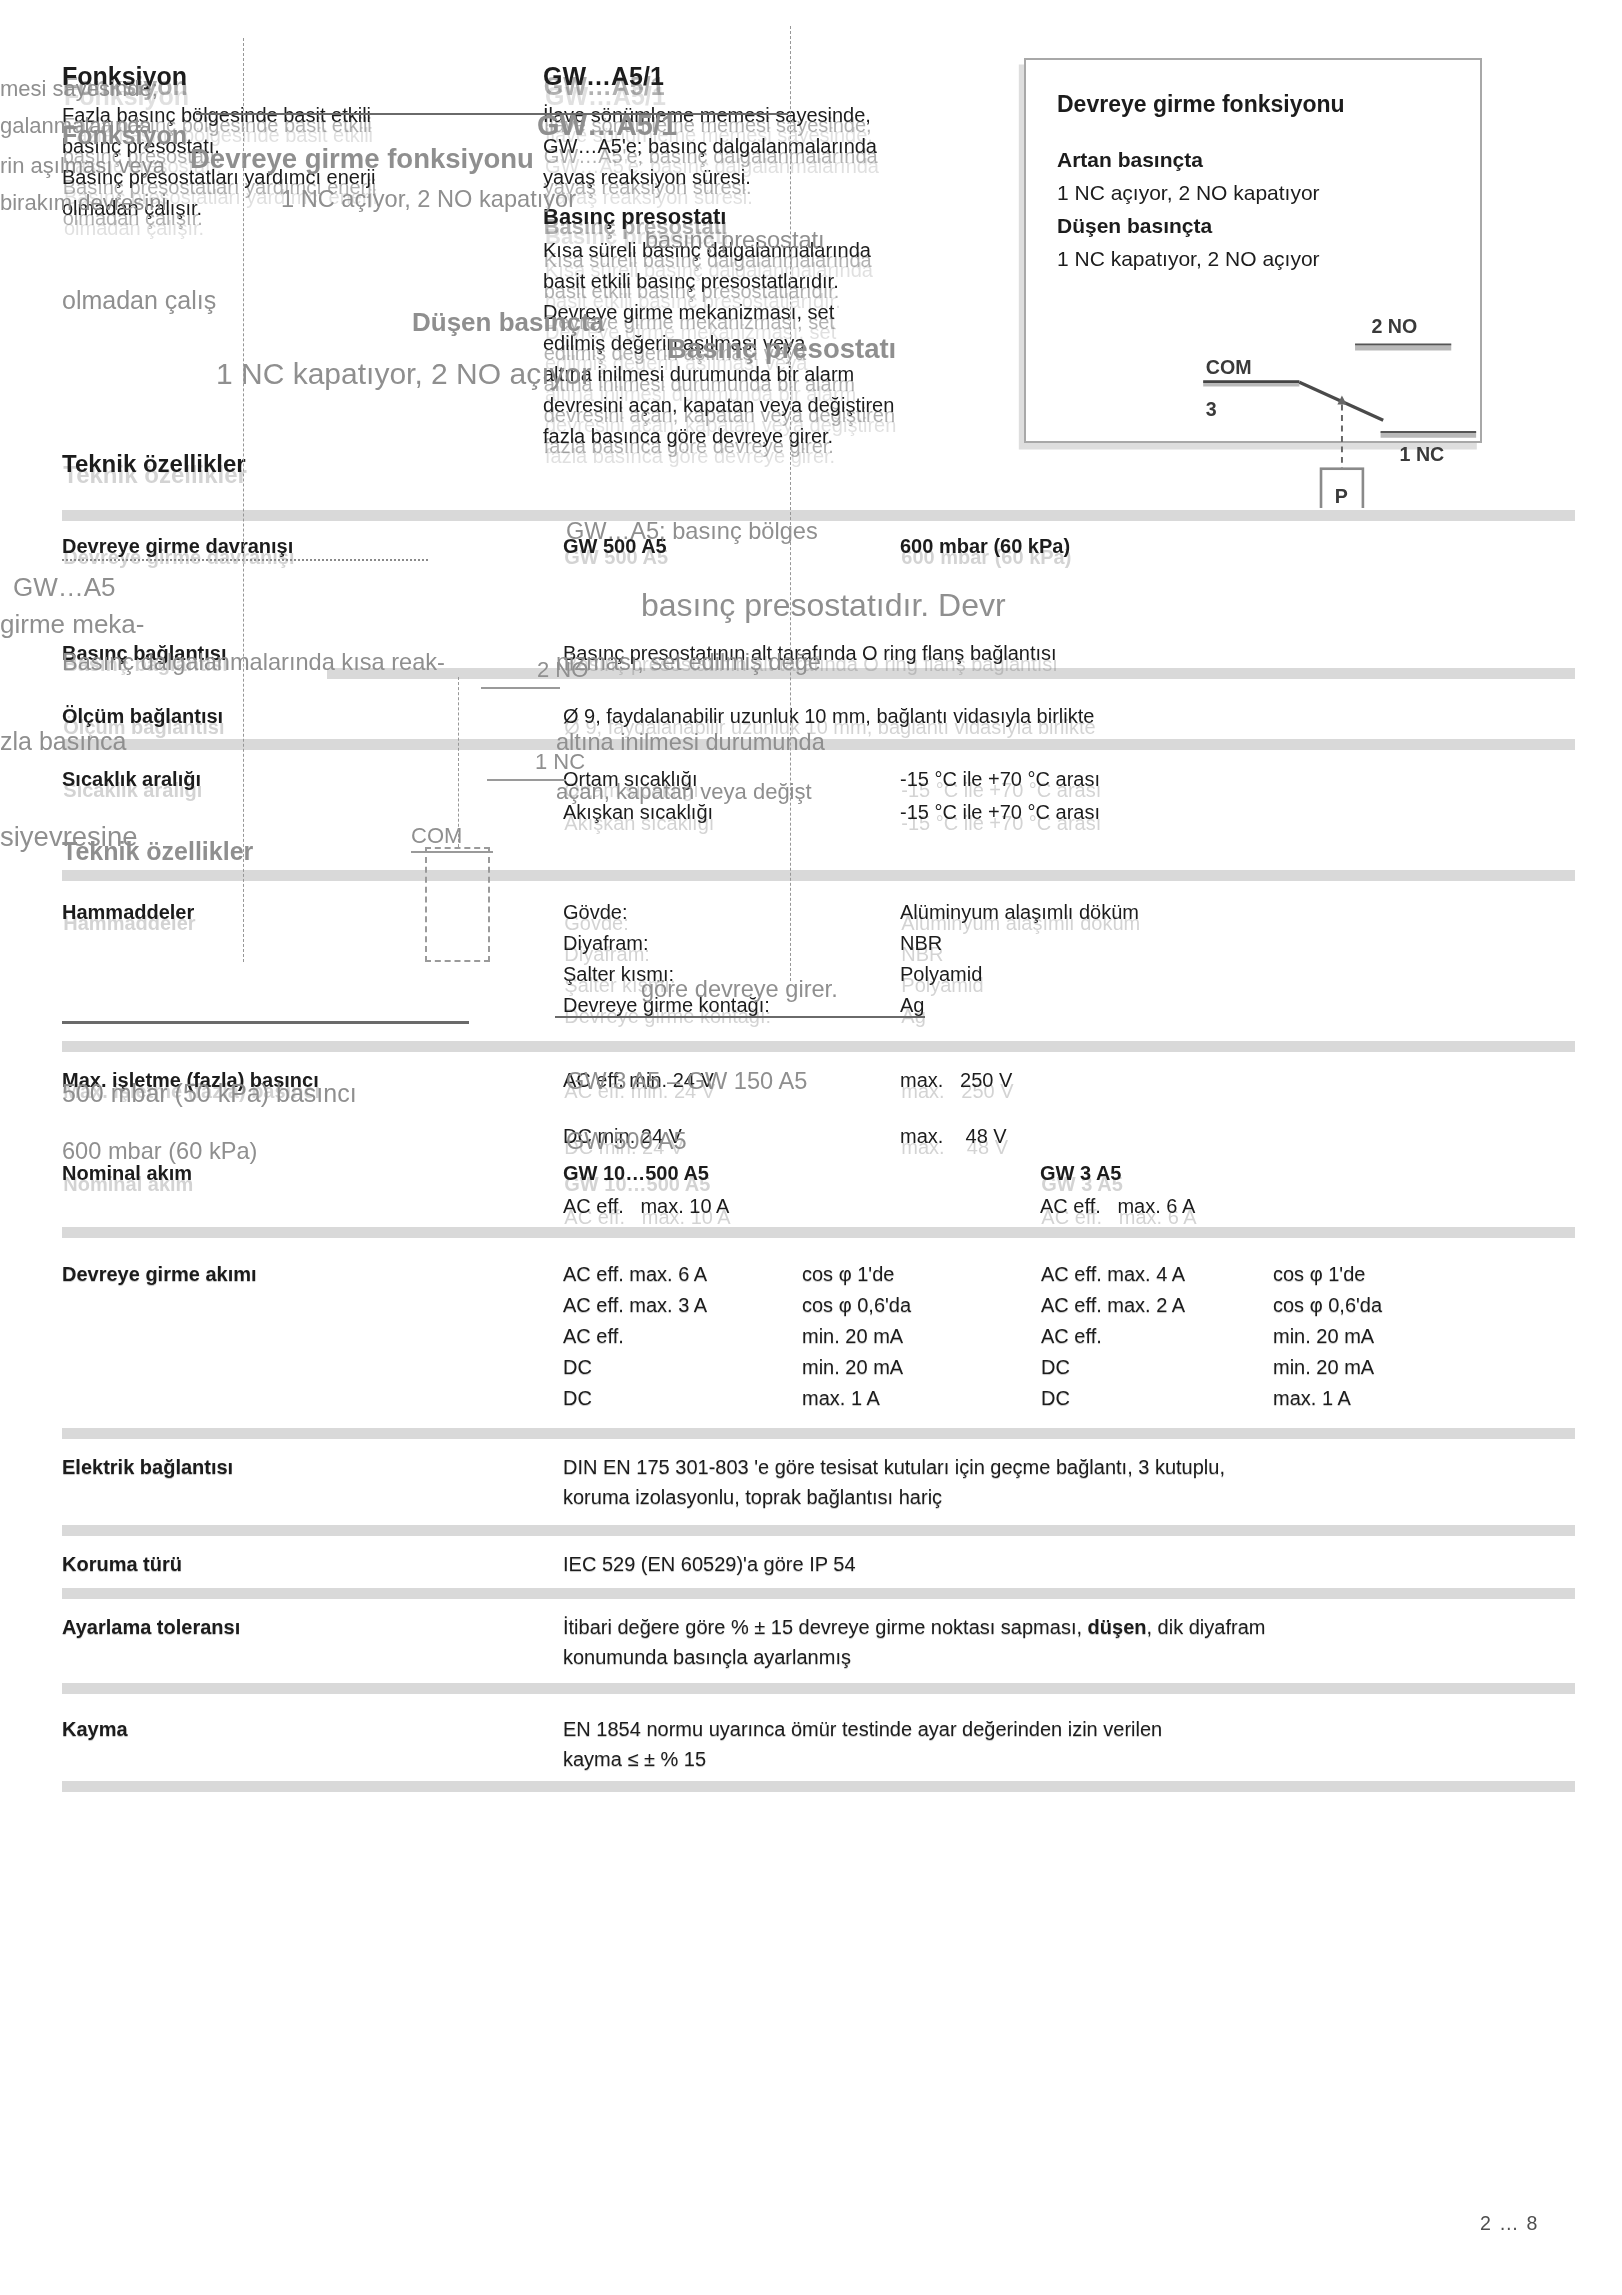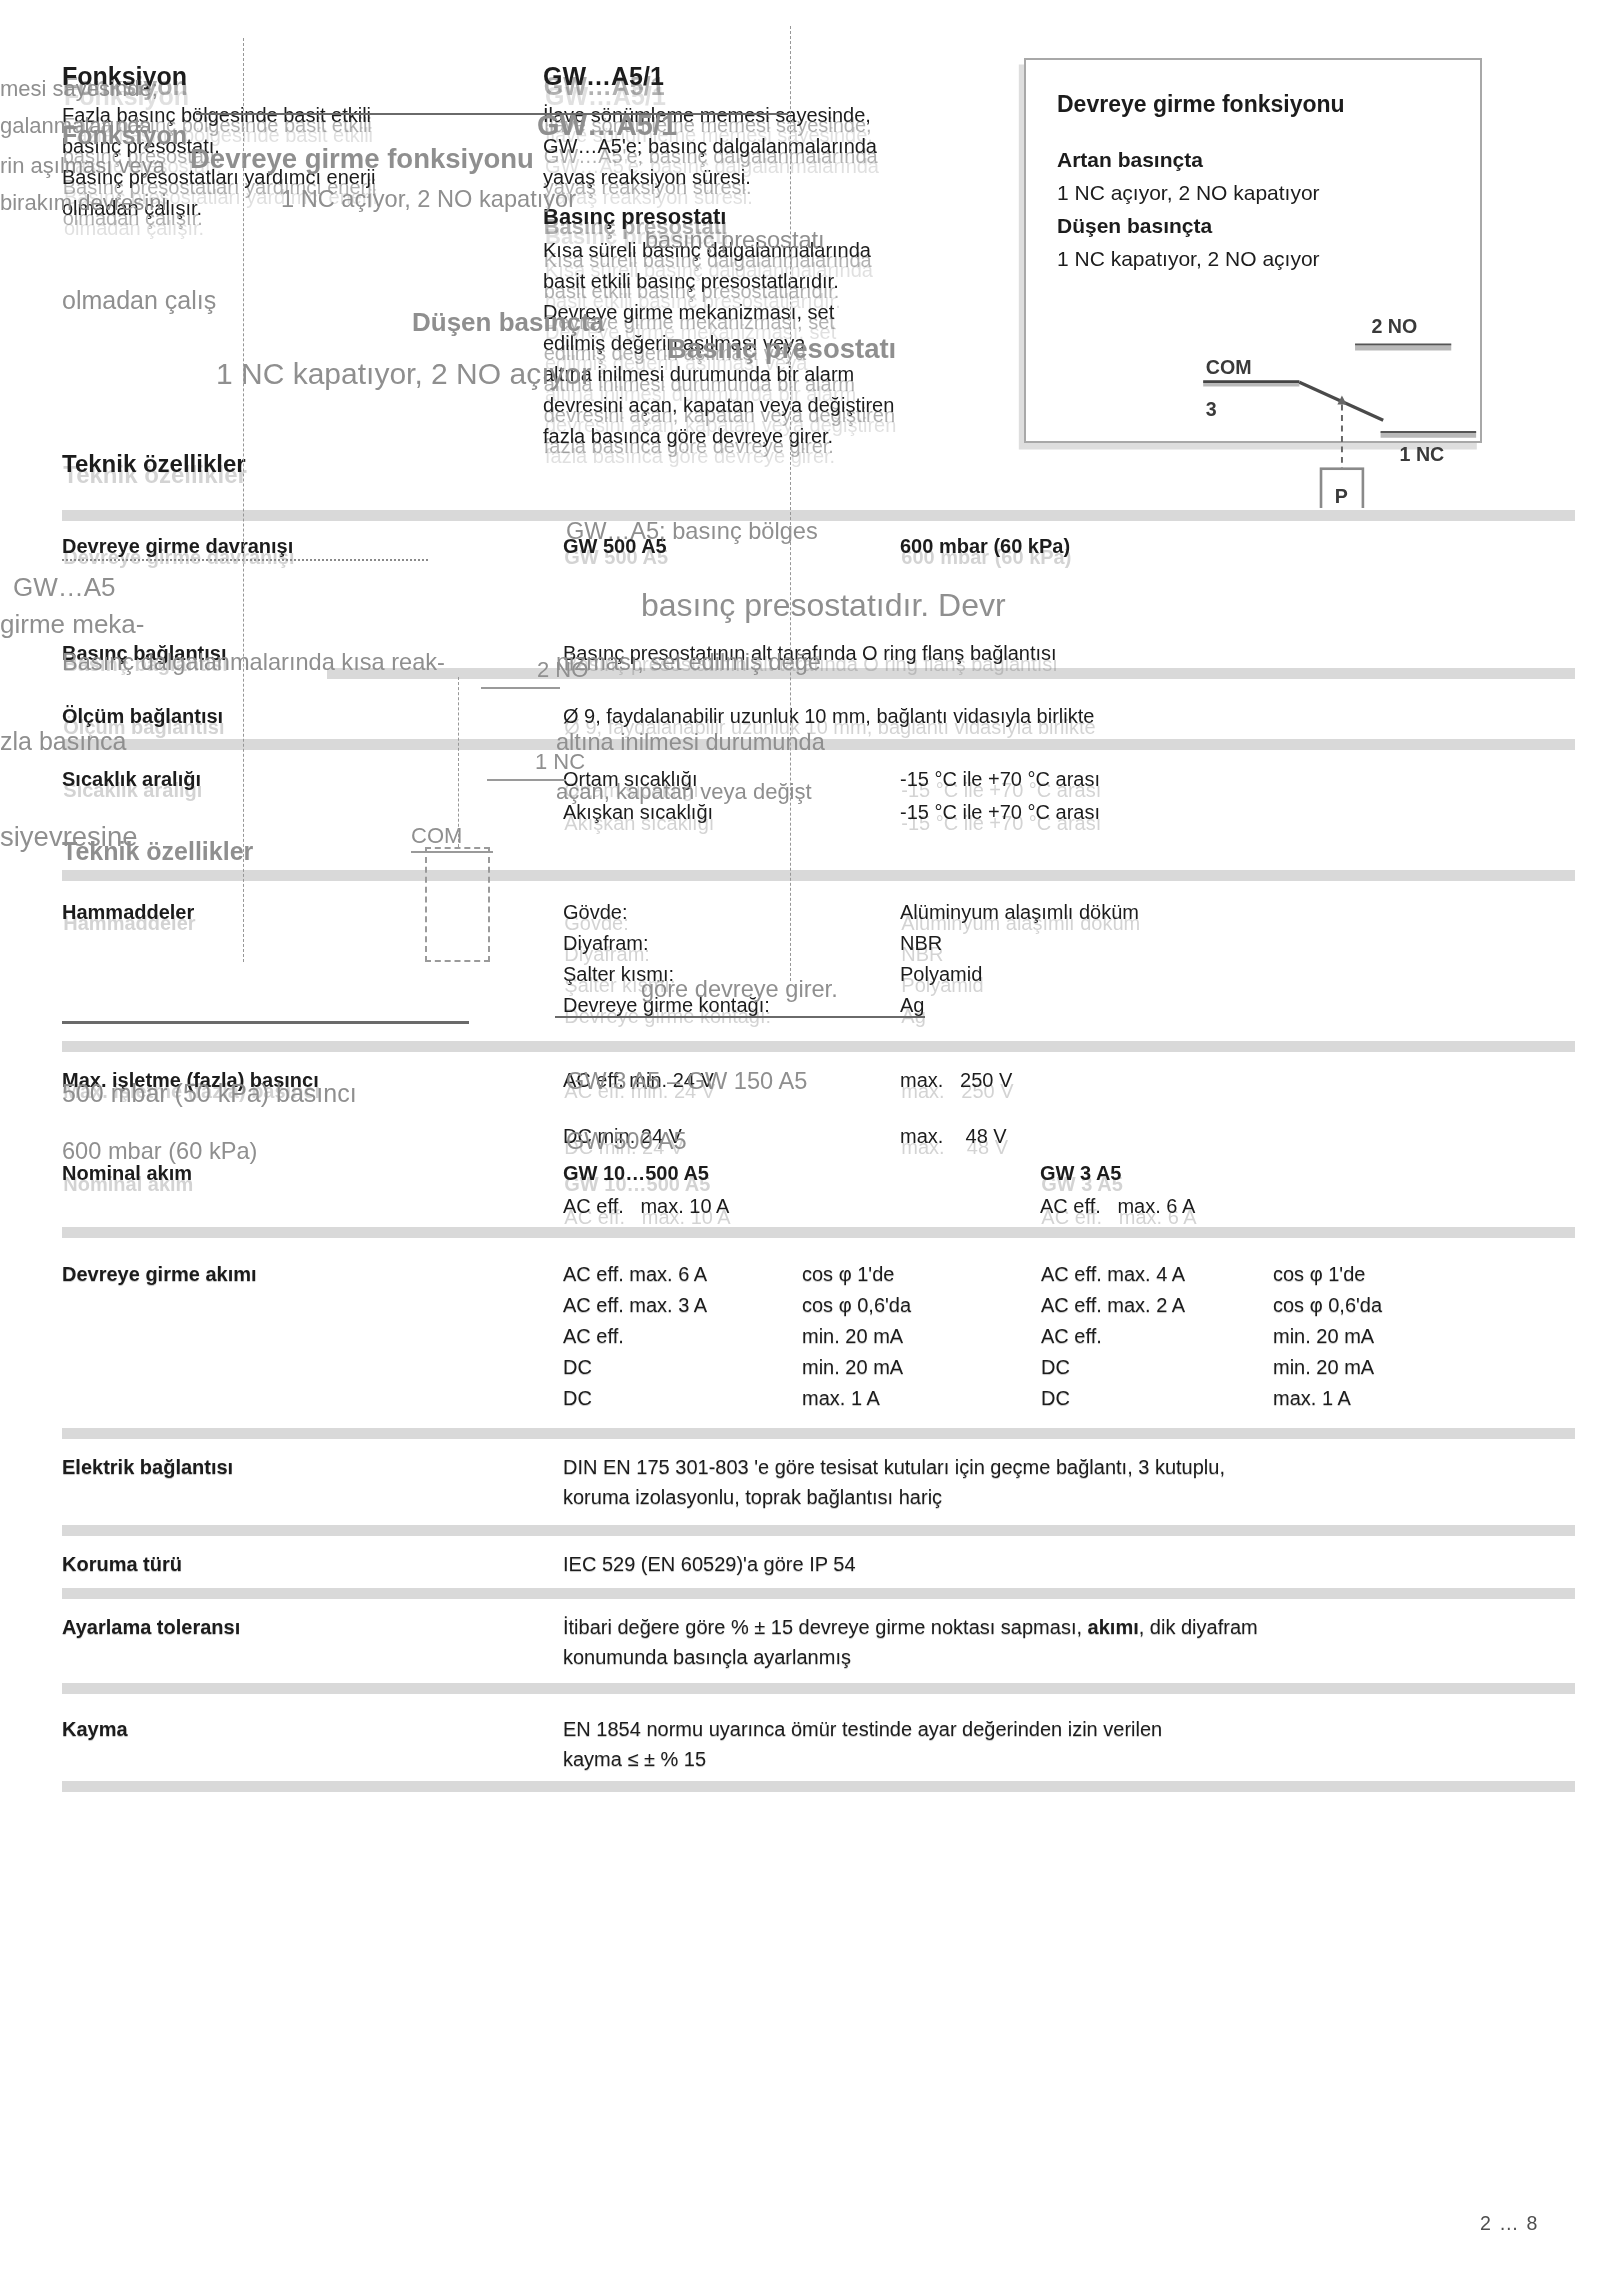--- a/index.html
+++ b/index.html
@@ -199,21 +199,21 @@
 koruma izolasyonlu, toprak bağlantısı hariç</div>
     </div>
 
     <div class="row sh1" style="top:1039px">
       <div class="lbl">Koruma türü</div>
       <div class="rtext pre">IEC 529 (EN 60529)'a göre IP 54</div>
     </div>
 
     <div class="row sh1" style="top:1102px">
       <div class="lbl">Ayarlama toleransı</div>
-      <div class="rtext pre"><span>İtibari değere göre % ± 15 devreye girme noktası sapması, </span><span class="b">akımı</span><span>, dik diyafram
+      <div class="rtext pre"><span>İtibari değere göre % ± 15 devreye girme noktası sapması, </span><span class="b">düşen</span><span>, dik diyafram
 konumunda basınçla ayarlanmış</span></div>
     </div>
 
     <div class="row sh1" style="top:1204px">
       <div class="lbl">Kayma</div>
       <div class="rtext pre">EN 1854 normu uyarınca ömür testinde ayar değerinden izin verilen
 kayma ≤ ± % 15</div>
     </div>
   </div>
 

